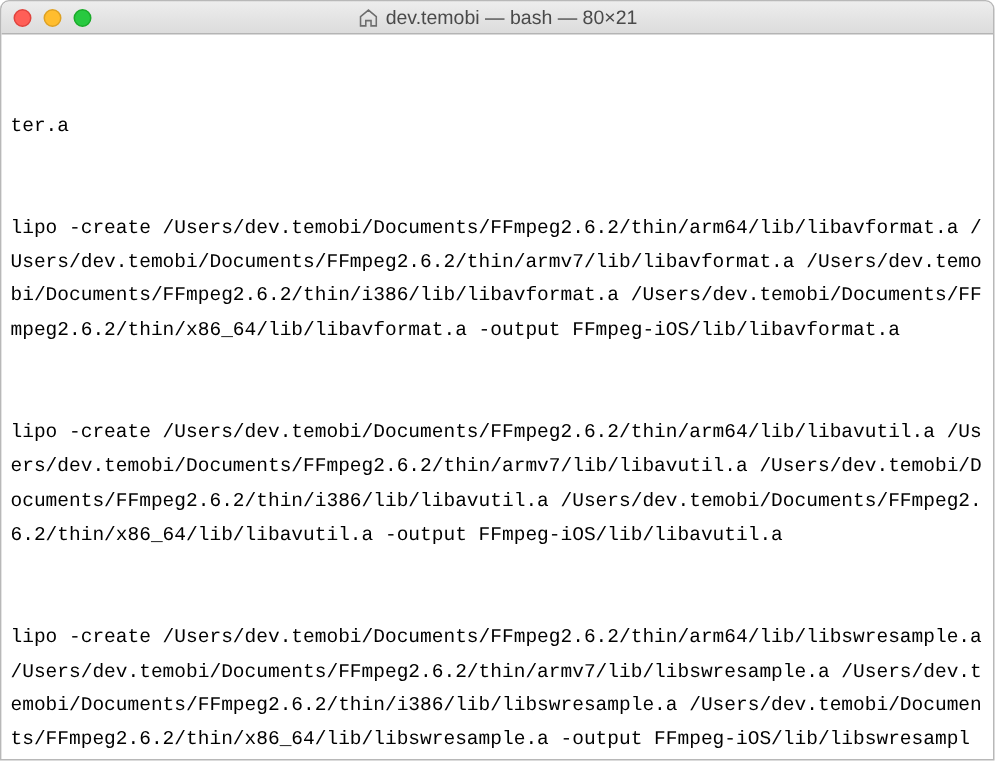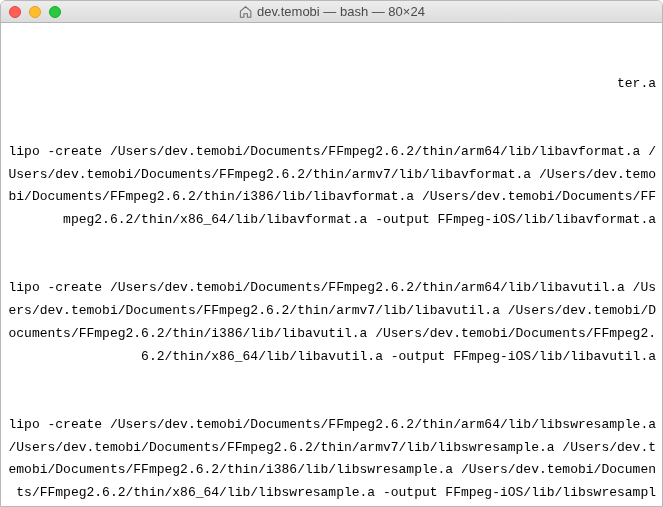--- a/index.html
+++ b/index.html
@@ -68,42 +68,41 @@
       padding: 4px 6px;
       font-family: "Menlo", "Monaco", "Courier New", monospace;
       font-size: 13px;
       line-height: 1.75;
       color: #000;
       white-space: pre-wrap;
       word-break: break-all;
       height: calc(100% - 22px);
       overflow: hidden;
       background: #fff;
-      text-align: right;
     }
     .terminal-line {
       display: block;
     }
   </style>
 </head>
 <body>
 
 <div class="titlebar">
   <div class="traffic-lights">
     <div class="traffic-light tl-close"></div>
     <div class="traffic-light tl-min"></div>
     <div class="traffic-light tl-max"></div>
   </div>
   <div class="title-center">
     <span class="home-icon">
       <svg width="14" height="14" viewBox="0 0 16 16">
         <path d="M8 2 L2 7 L2 14 L6 14 L6 10 L10 10 L10 14 L14 14 L14 7 Z" fill="none" stroke="#6e6e6e" stroke-width="1.2"></path>
       </svg>
     </span>
-    <span>dev.temobi — bash — 80×24</span>
+    <span>dev.temobi — bash — 80×21</span>
   </div>
 </div>
 
 <div class="terminal-body">
   <span class="terminal-line">ter.a</span>
   <span class="terminal-line">lipo -create /Users/dev.temobi/Documents/FFmpeg2.6.2/thin/arm64/lib/libavformat.a /Users/dev.temobi/Documents/FFmpeg2.6.2/thin/armv7/lib/libavformat.a /Users/dev.temobi/Documents/FFmpeg2.6.2/thin/i386/lib/libavformat.a /Users/dev.temobi/Documents/FFmpeg2.6.2/thin/x86_64/lib/libavformat.a -output FFmpeg-iOS/lib/libavformat.a</span>
   <span class="terminal-line">lipo -create /Users/dev.temobi/Documents/FFmpeg2.6.2/thin/arm64/lib/libavutil.a /Users/dev.temobi/Documents/FFmpeg2.6.2/thin/armv7/lib/libavutil.a /Users/dev.temobi/Documents/FFmpeg2.6.2/thin/i386/lib/libavutil.a /Users/dev.temobi/Documents/FFmpeg2.6.2/thin/x86_64/lib/libavutil.a -output FFmpeg-iOS/lib/libavutil.a</span>
   <span class="terminal-line">lipo -create /Users/dev.temobi/Documents/FFmpeg2.6.2/thin/arm64/lib/libswresample.a /Users/dev.temobi/Documents/FFmpeg2.6.2/thin/armv7/lib/libswresample.a /Users/dev.temobi/Documents/FFmpeg2.6.2/thin/i386/lib/libswresample.a /Users/dev.temobi/Documents/FFmpeg2.6.2/thin/x86_64/lib/libswresample.a -output FFmpeg-iOS/lib/libswresample.a</span>
   
   

